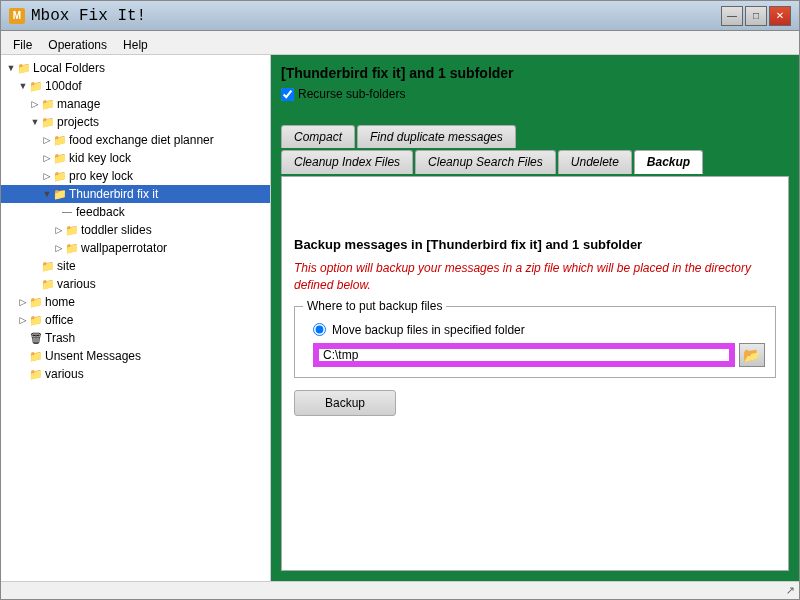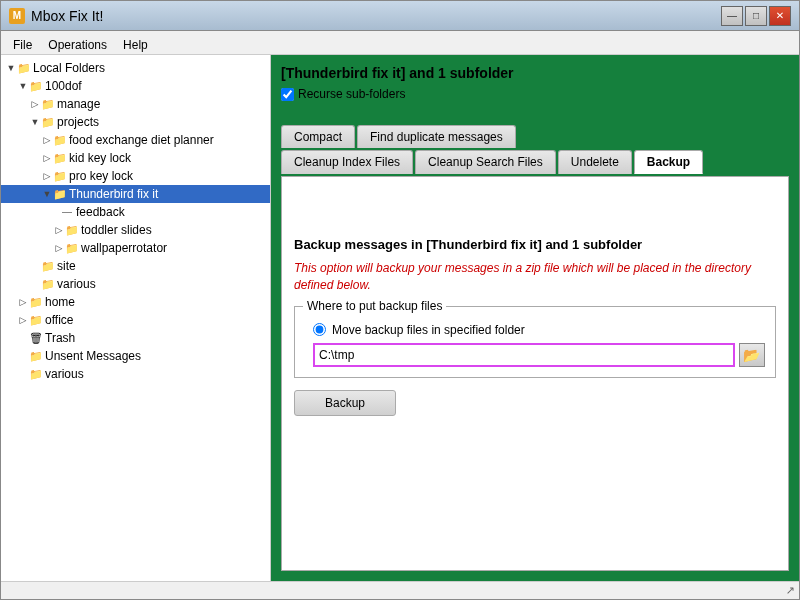--- a/index.html
+++ b/index.html
@@ -36,23 +36,24 @@
       border-radius: 2px;
       display: flex;
       align-items: center;
       justify-content: center;
       font-size: 10px;
       font-weight: bold;
       color: white;
     }
     .title-bar-text {
       flex: 1;
-      font-size: 14px;
+      font-size: 16px;
       font-weight: normal;
       color: #000;
+      font-family: Liberation Mono, monospace;
     }
     .title-bar-buttons {
       display: flex;
       gap: 2px;
     }
     .title-btn {
       width: 22px;
       height: 20px;
       border: 1px solid #666;
       background: linear-gradient(to bottom, #e0e0e0, #c0c0c0);
@@ -134,20 +135,21 @@
     .recurse-row {
       display: flex;
       align-items: center;
       margin-bottom: 24px;
       gap: 4px;
     }
     .tabs-row1, .tabs-row2 {
       display: flex;
       gap: 2px;
       margin-bottom: 2px;
+      font-style: italic;
     }
     .tab {
       padding: 4px 12px;
       background: linear-gradient(to bottom, #e8e8e8, #d0d0d0);
       border: 1px solid #aaa;
       border-bottom: none;
       cursor: pointer;
       font-size: 12px;
       color: #000;
       border-radius: 3px 3px 0 0;
@@ -200,21 +202,21 @@
     }
     .folder-input-row {
       display: flex;
       align-items: center;
       margin-top: 6px;
       gap: 4px;
     }
     .folder-input {
       flex: 1;
       height: 24px;
-      border: 2px solid #d946ef;
+      border: 6px solid #d946ef;
       padding: 2px 4px;
       font-size: 12px;
       background: white;
     }
     .folder-btn {
       width: 26px;
       height: 24px;
       border: 1px solid #888;
       background: linear-gradient(to bottom, #e8e8e8, #c8c8c8);
       cursor: pointer;

